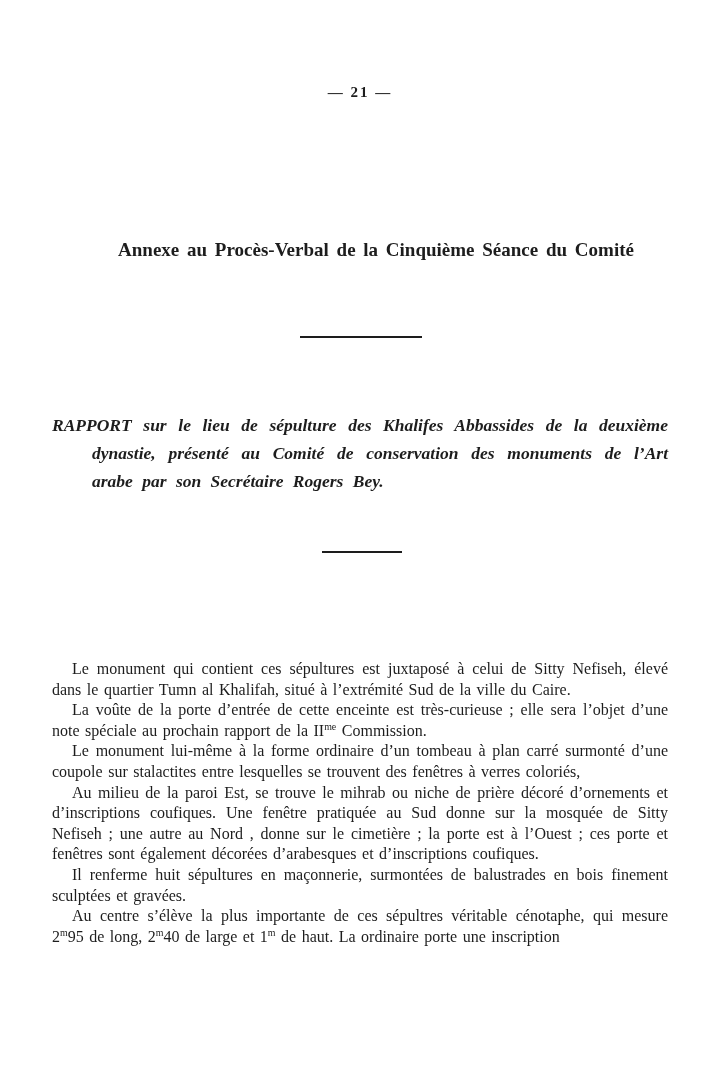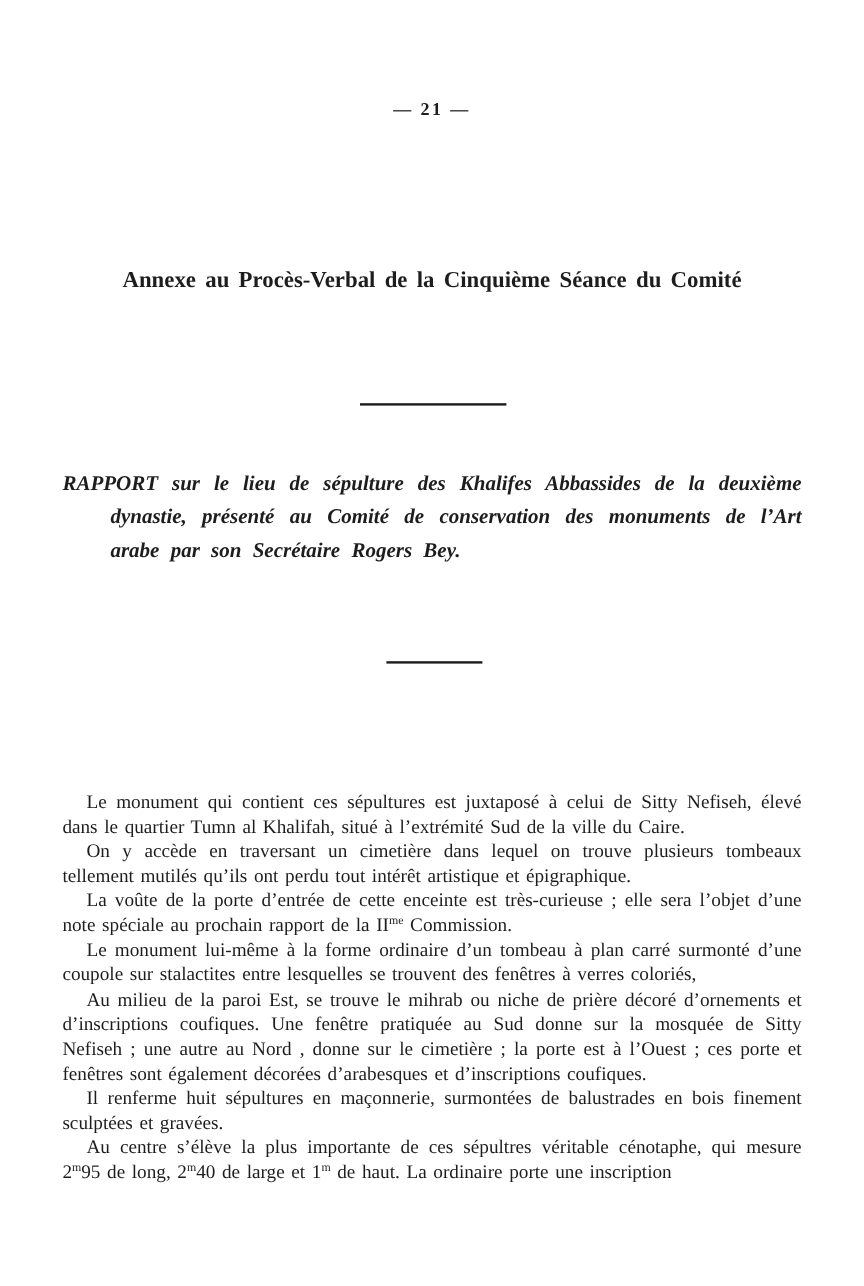--- a/index.html
+++ b/index.html
@@ -24,38 +24,38 @@
     text-align: center;
     font-size: 15px;
     font-weight: bold;
     letter-spacing: 2px;
   }
   .heading {
     position: absolute;
     top: 217px;
     left: 40px;
     width: 640px;
-    margin: 0;
+    margin: 16px;
     text-align: center;
     font-size: 19px;
     font-weight: bold;
     line-height: 33px;
     word-spacing: 3px;
   }
   .heading .hline { display: block; }
   .divider {
     position: absolute;
     height: 2px;
     background: #1d1d1d;
   }
   #divider1 { top: 336px; left: 300px; width: 122px; }
   #divider2 { top: 551px; left: 322px; width: 80px; }
   .report-title {
     position: absolute;
-    top: 388px;
+    top: 411px;
     left: 52px;
     width: 576px;
     margin: 0;
     padding-left: 40px;
     text-indent: -40px;
     font-size: 17.5px;
     font-weight: bold;
     font-style: italic;
     line-height: 28px;
     text-align: justify;
@@ -93,21 +93,20 @@
   </h1>
 
   <div class="divider" id="divider1"></div>
 
   <p class="report-title">RAPPORT sur le lieu de sépulture des Khalifes Abbassides de la deuxième dynastie, présenté au Comité de conservation des monuments de l’Art arabe par son Secrétaire Rogers Bey.</p>
 
   <div class="divider" id="divider2"></div>
 
   <div class="body-text">
     <p>Le monument qui contient ces sépultures est juxtaposé à celui de Sitty Nefiseh, élevé dans le quartier Tumn al Khalifah, situé à l’extrémité Sud de la ville du Caire.</p>
-    <p>On y accède en traversant un cimetière dans lequel on trouve plusieurs tombeaux tellement mutilés qu’ils ont perdu tout intérêt artistique et épigraphique.</p>
     <p><span>La voûte de la porte d’entrée de cette enceinte est très-curieuse ; elle sera l’objet d’une note spéciale au prochain rapport de la II</span><sup>me</sup><span> Commission.</span></p>
     <p>Le monument lui-même à la forme ordinaire d’un tombeau à plan carré surmonté d’une coupole sur stalactites entre lesquelles se trouvent des fenêtres à verres coloriés,</p>
     <p>Au milieu de la paroi Est, se trouve le mihrab ou niche de prière décoré d’ornements et d’inscriptions coufiques. Une fenêtre pratiquée au Sud donne sur la mosquée de Sitty Nefiseh ; une autre au Nord , donne sur le cimetière ; la porte est à l’Ouest ; ces porte et fenêtres sont également décorées d’arabesques et d’inscriptions coufiques.</p>
     <p>Il renferme huit sépultures en maçonnerie, surmontées de balustrades en bois finement sculptées et gravées.</p>
     <p><span>Au centre s’élève la plus importante de ces sépultres véritable cénotaphe, qui mesure 2</span><sup>m</sup><span>95 de long, 2</span><sup>m</sup><span>40 de large et 1</span><sup>m</sup><span> de haut. La ordinaire porte une inscription</span></p>
   </div>
 
 </div>
 
 </body></html>

